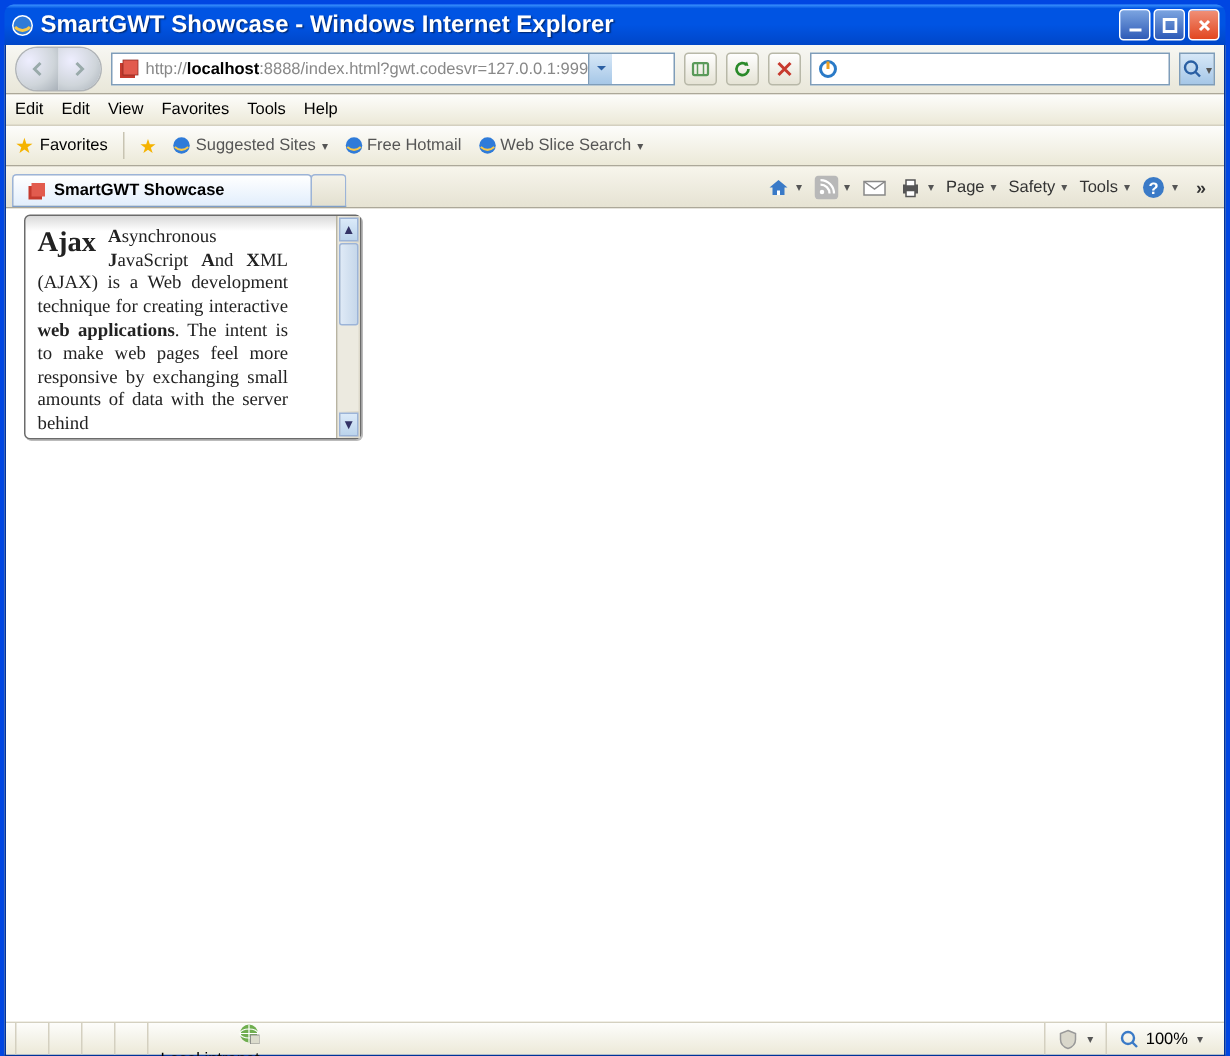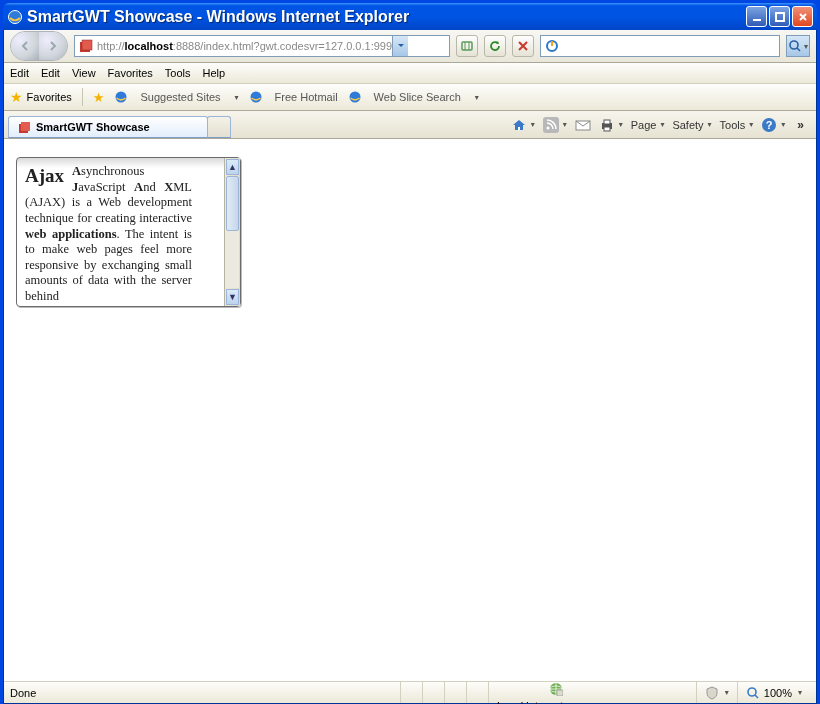--- a/index.html
+++ b/index.html
@@ -31,34 +31,34 @@
   .searchbox input { border:none; outline:none; flex:1; font-size:11px; color:#888; padding-left:4px; font-style:italic;}
   .searchbtn { width:24px; height:22px; background: linear-gradient(to bottom,#d6e7f7,#a6c7e7); border:1px solid #7f9db9; display:flex; align-items:center; justify-content:center; }
 
   
   .menurow { height: 21px; background: linear-gradient(to bottom,#fdfdfb,#ece9d8); border-bottom: 1px solid #d4d0c0; display:flex; align-items:center; padding: 0 6px; gap: 12px; }
   .menurow span { color:#000; cursor:default; }
 
   
   .linksrow { height: 27px; background: linear-gradient(to bottom,#fdfdfb,#ece9d8); border-bottom:1px solid #aca899; display:flex; align-items:center; padding: 0 6px; gap: 10px; }
   .linksrow .fav { display:flex; align-items:center; gap:4px; }
-  .linksrow .lnk { display:flex; align-items:center; gap:12px; color:#555; }
+  .linksrow .lnk { display:flex; align-items:center; gap:2px; color:#555; }
   .star { color:#f5b301; font-size:14px; }
   .dd-caret { font-size:8px; color:#555; margin-left:2px; }
 
   
   .tabrow { height: 28px; background: linear-gradient(to bottom,#f7f5ec,#e6e3d3); border-bottom:1px solid #aca899; display:flex; align-items:center; padding: 0 4px; }
   .tab { height:22px; min-width: 200px; background: linear-gradient(to bottom,#fff,#e2eefc); border:1px solid #9cb4d8; border-bottom:1px solid #7e9ec8; border-radius:3px 3px 0 0; display:flex; align-items:center; padding:0 8px; gap:5px; margin-top:5px;font-weight:bold; }
   .tab.newtab { min-width:24px; width:24px; padding:0; justify-content:center; margin-left:-1px; background:linear-gradient(to bottom,#f4f2e8,#e3e0d0);}
   .cmds { margin-left:auto; display:flex; align-items:center; gap:8px; padding-right:4px; }
   .cmds .cmd { display:flex; align-items:center; gap:2px; color:#333; }
 
   
   .content { flex:1; background:#fff; position:relative; overflow:hidden; }
-  .panel { position:absolute; left:12px; top:18px; width:225px; height:150px; border:1px solid #6b6b6b; background: linear-gradient(to bottom,#d9d9d9,#f0f0f0 6px,#fff 10px); border-radius:4px; display:flex; box-shadow: 1px 1px 0 #bbb; gap: 28px; }
+  .panel { position:absolute; left:12px; top:4px; width:225px; height:150px; border:1px solid #6b6b6b; background: linear-gradient(to bottom,#d9d9d9,#f0f0f0 6px,#fff 10px); border-radius:4px; display:flex; box-shadow: 1px 1px 0 #bbb; gap: 28px; }
   .panel .body { flex:1; padding:6px 4px 6px 8px; font-family: Georgia, 'Times New Roman', serif; font-size:12.5px; color:#222; text-align:justify; line-height:1.25; overflow:hidden; }
   .panel .body .lead { font-size:19px; font-weight:bold; float:left; margin-right:8px; font-family: Georgia, serif; }
   .panel .sb { width:16px; background: linear-gradient(to right,#eceae0,#ddd9cb); border-left:1px solid #b8b4a2; display:flex; flex-direction:column; }
   .panel .sb .arrow { height:16px; background: linear-gradient(to bottom,#dbeaf9,#bcd4ec); border:1px solid #9cb4d8; margin:1px; display:flex; align-items:center; justify-content:center; font-size:9px; color:#336; }
   .panel .sb .track { flex:1; margin:0 1px; background:#eceae0; position:relative; }
   .panel .sb .thumb { position:absolute; top:0; left:0; right:0; height:55px; background: linear-gradient(to right,#dfeaf6,#c6d7ea); border:1px solid #9cb4d8; border-radius:2px; }
 
   
   .status { height:22px; background: linear-gradient(to bottom,#fdfdfb,#ece9d8); border-top:1px solid #d4d0c0; display:flex; align-items:center; padding:0 6px; font-size:11px; }
   .status .cell { border-left:1px solid #d4d0c0; padding:0 8px; height:100%; display:flex; align-items:center; gap:4px;}
@@ -291,21 +291,20 @@
           <div class="arrow">▲</div>
           <div class="track">
               <div class="thumb"></div>
             </div>
           <div class="arrow">▼</div>
         </div>
       </div>
     </div>
 
     <div class="status">
-      <div class="msg">Done</div>
       <div class="cell" style="width:22px"></div>
       <div class="cell" style="width:22px"></div>
       <div class="cell" style="width:22px"></div>
       <div class="cell" style="width:22px"></div>
       <div class="cell zone">
         <span>
             <svg width="14" height="14">
               <circle cx="7" cy="7" r="6" fill="#6fae4f"></circle>
               <ellipse cx="7" cy="7" rx="6" ry="3" fill="none" stroke="#fff" stroke-width="0.8"></ellipse>
               <path d="M7 1v12M1 7h12" stroke="#fff" stroke-width="0.8"></path>

